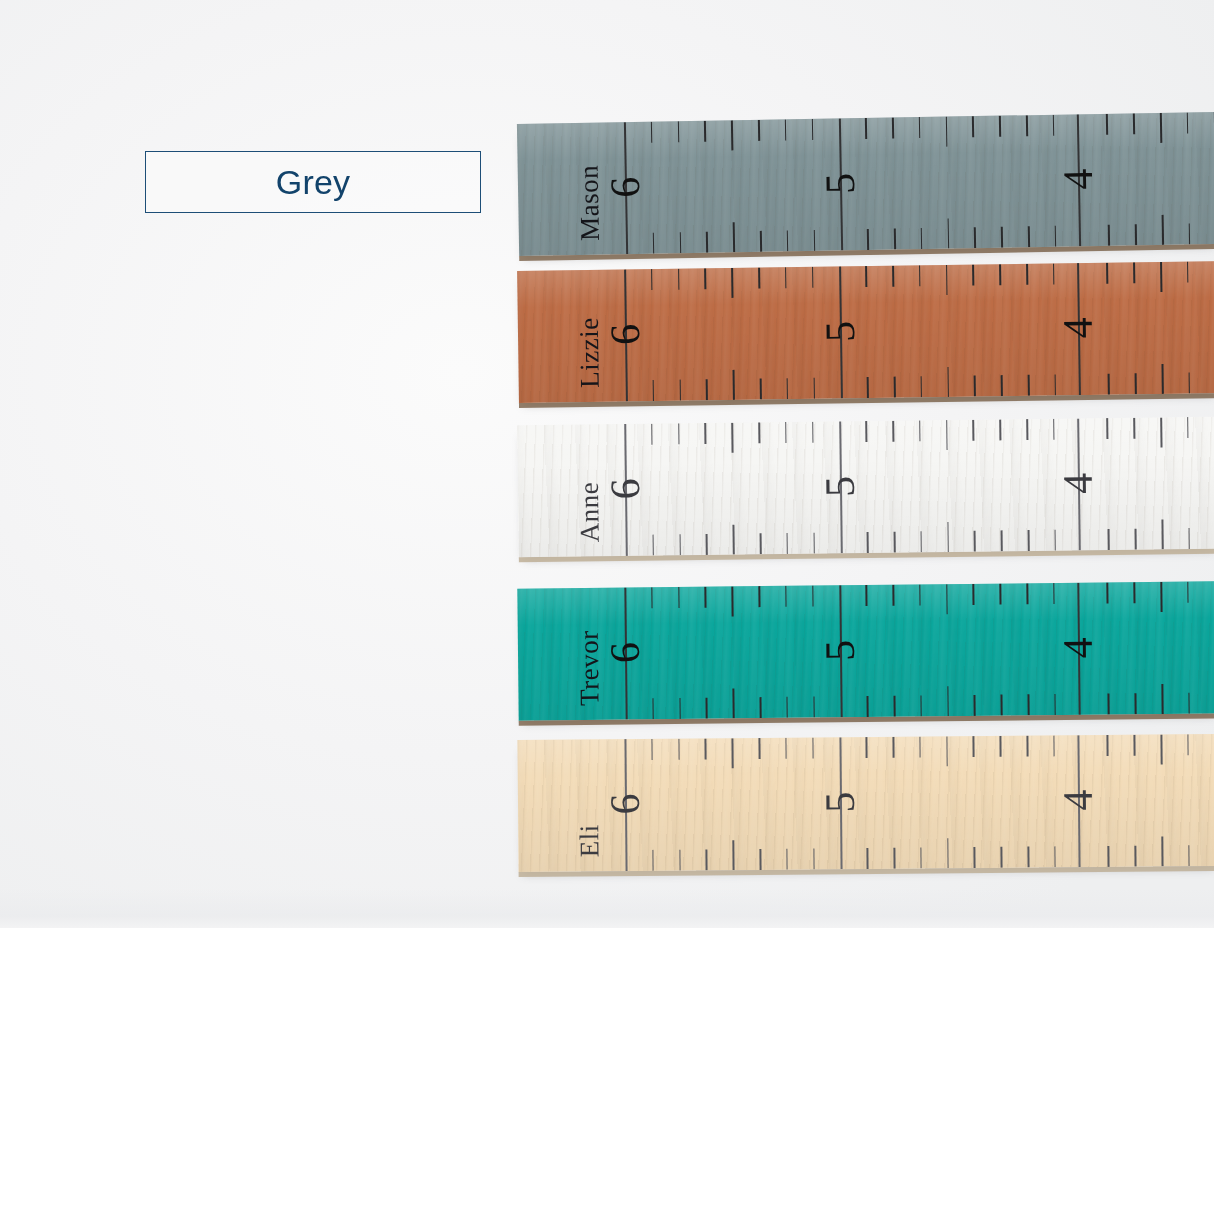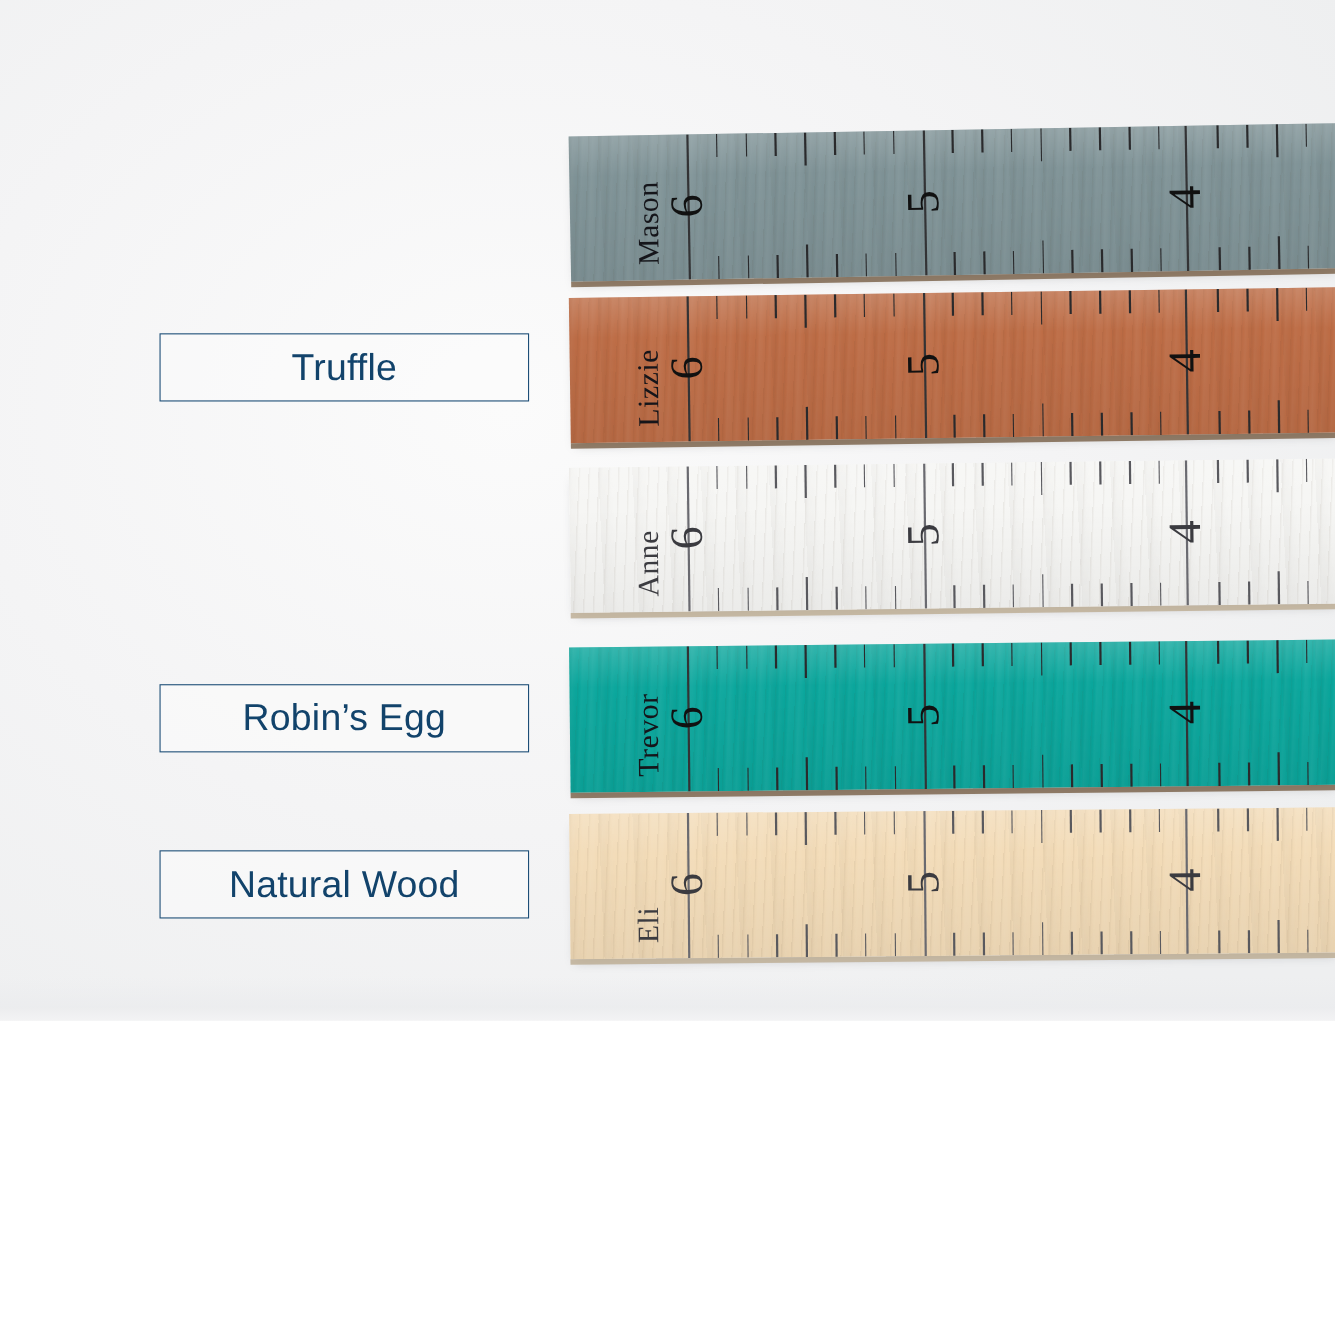--- a/index.html
+++ b/index.html
@@ -107,28 +107,22 @@
   
   #bottom{
     position:absolute;left:0;top:928px;width:1214px;height:286px;background:#fff;
   }
 </style>
 </head>
 <body>
 
 <div id="photo">
 
-  <div class="label-box" style="top:303px">
-    <span>Truffle</span>
-  </div>
-  <div class="label-box" style="top:622px">
-    <span>Robin’s Egg</span>
-  </div>
-  <div class="label-box" style="top:773px">
-    <span>Natural Wood</span>
+  <div class="label-box" style="top:151px">
+    <span>Grey</span>
   </div>
 
   <div id="rulers">
       <div class="ruler" style="top: 118px; transform: rotate(-1deg);">
         <div class="face" style="background: rgb(126, 146, 150);">
           <div class="grain"></div>
           <div class="sheen"></div>
           <div class="tick minor-top" style="left: 133.8px;"></div>
           <div class="tick minor-bot" style="left: 133.8px;"></div>
           <div class="tick minor-top" style="left: 160.6px;"></div>

